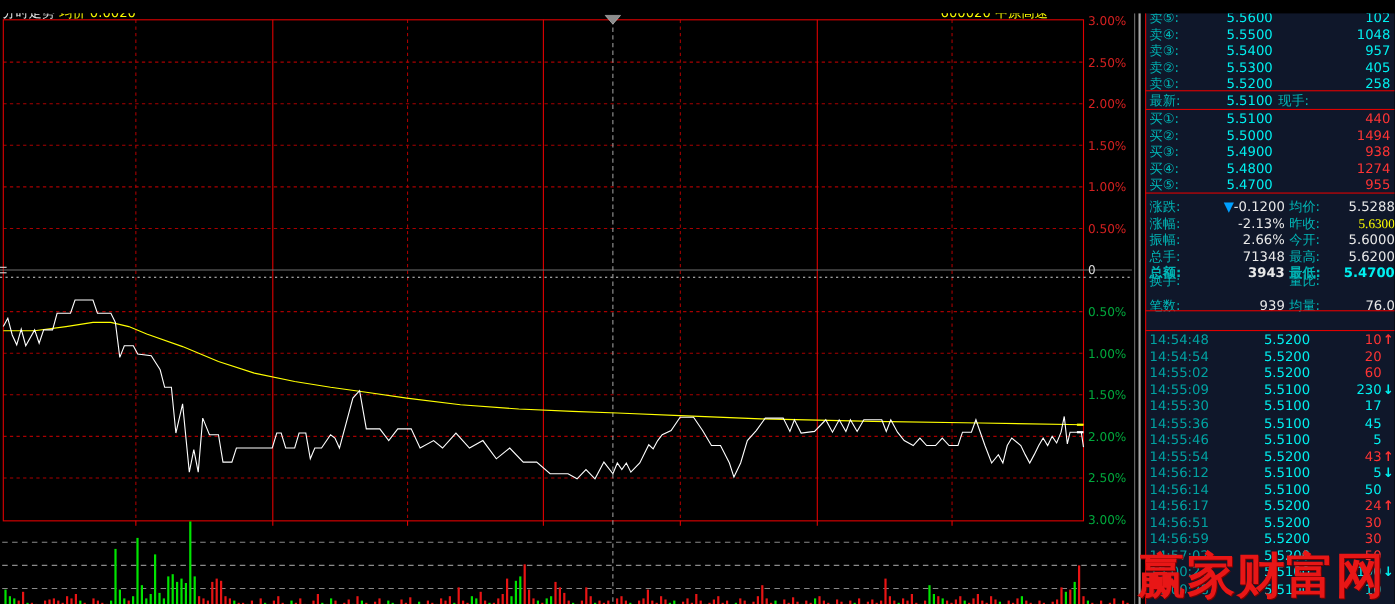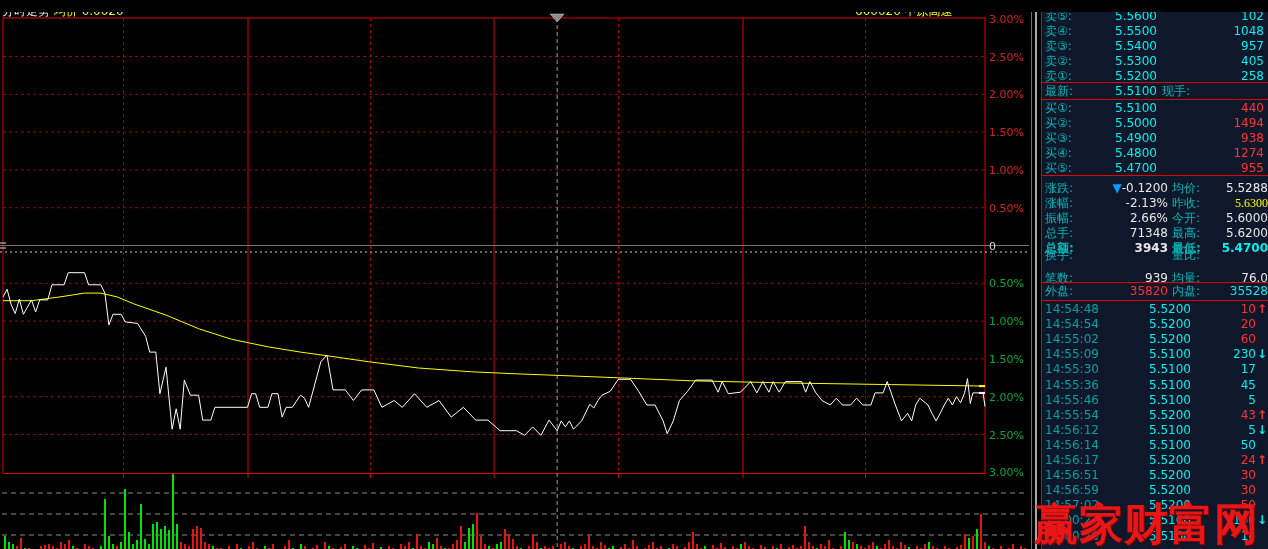--- a/index.html
+++ b/index.html
@@ -465,26 +465,20 @@
           <span class="v2 c-w"></span>
         </div>
         <div class="prow" style="top: 259px;">
           <span class="lbl">笔数:</span>
           <span class="v1 c-w">939</span>
           <span class="l2">均量:</span>
           <span class="v2 c-w">76.0</span>
         </div>
       </div>
 
-    <div class="prow" style="top:272px;">
-      <span class="lbl">外盘:</span>
-      <span class="v1 c-r">35820</span>
-      <span class="l2">内盘:</span>
-      <span class="v2 c-c">35528</span>
-    </div>
 
     <div id="tradeRows">
         <div class="prow" style="top: 290px;">
           <span class="ttime c-t">14:54:48</span>
           <span class="tprice">5.5200</span>
           <span class="tvol c-r">10</span>
           <span class="tarr c-r">↑</span>
         </div>
         <div class="prow" style="top: 305px;">
           <span class="ttime c-t">14:54:54</span>

